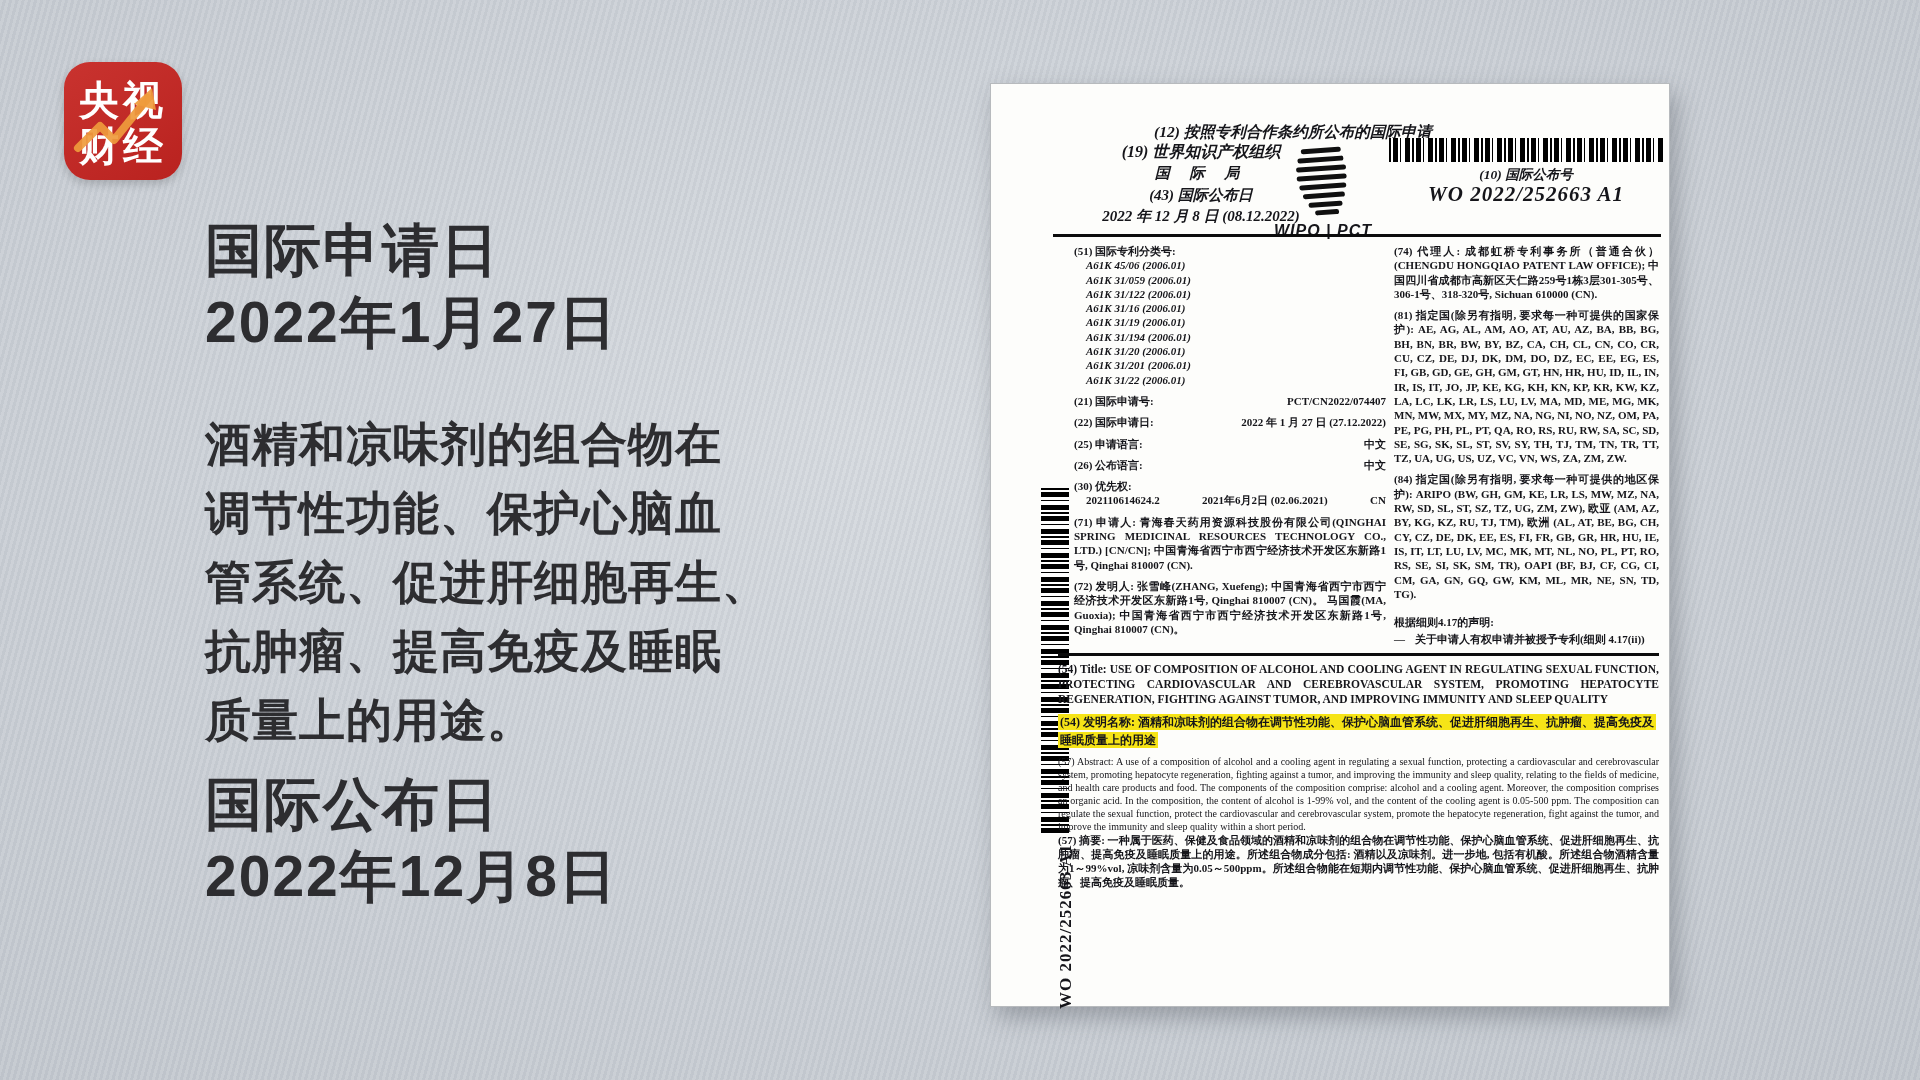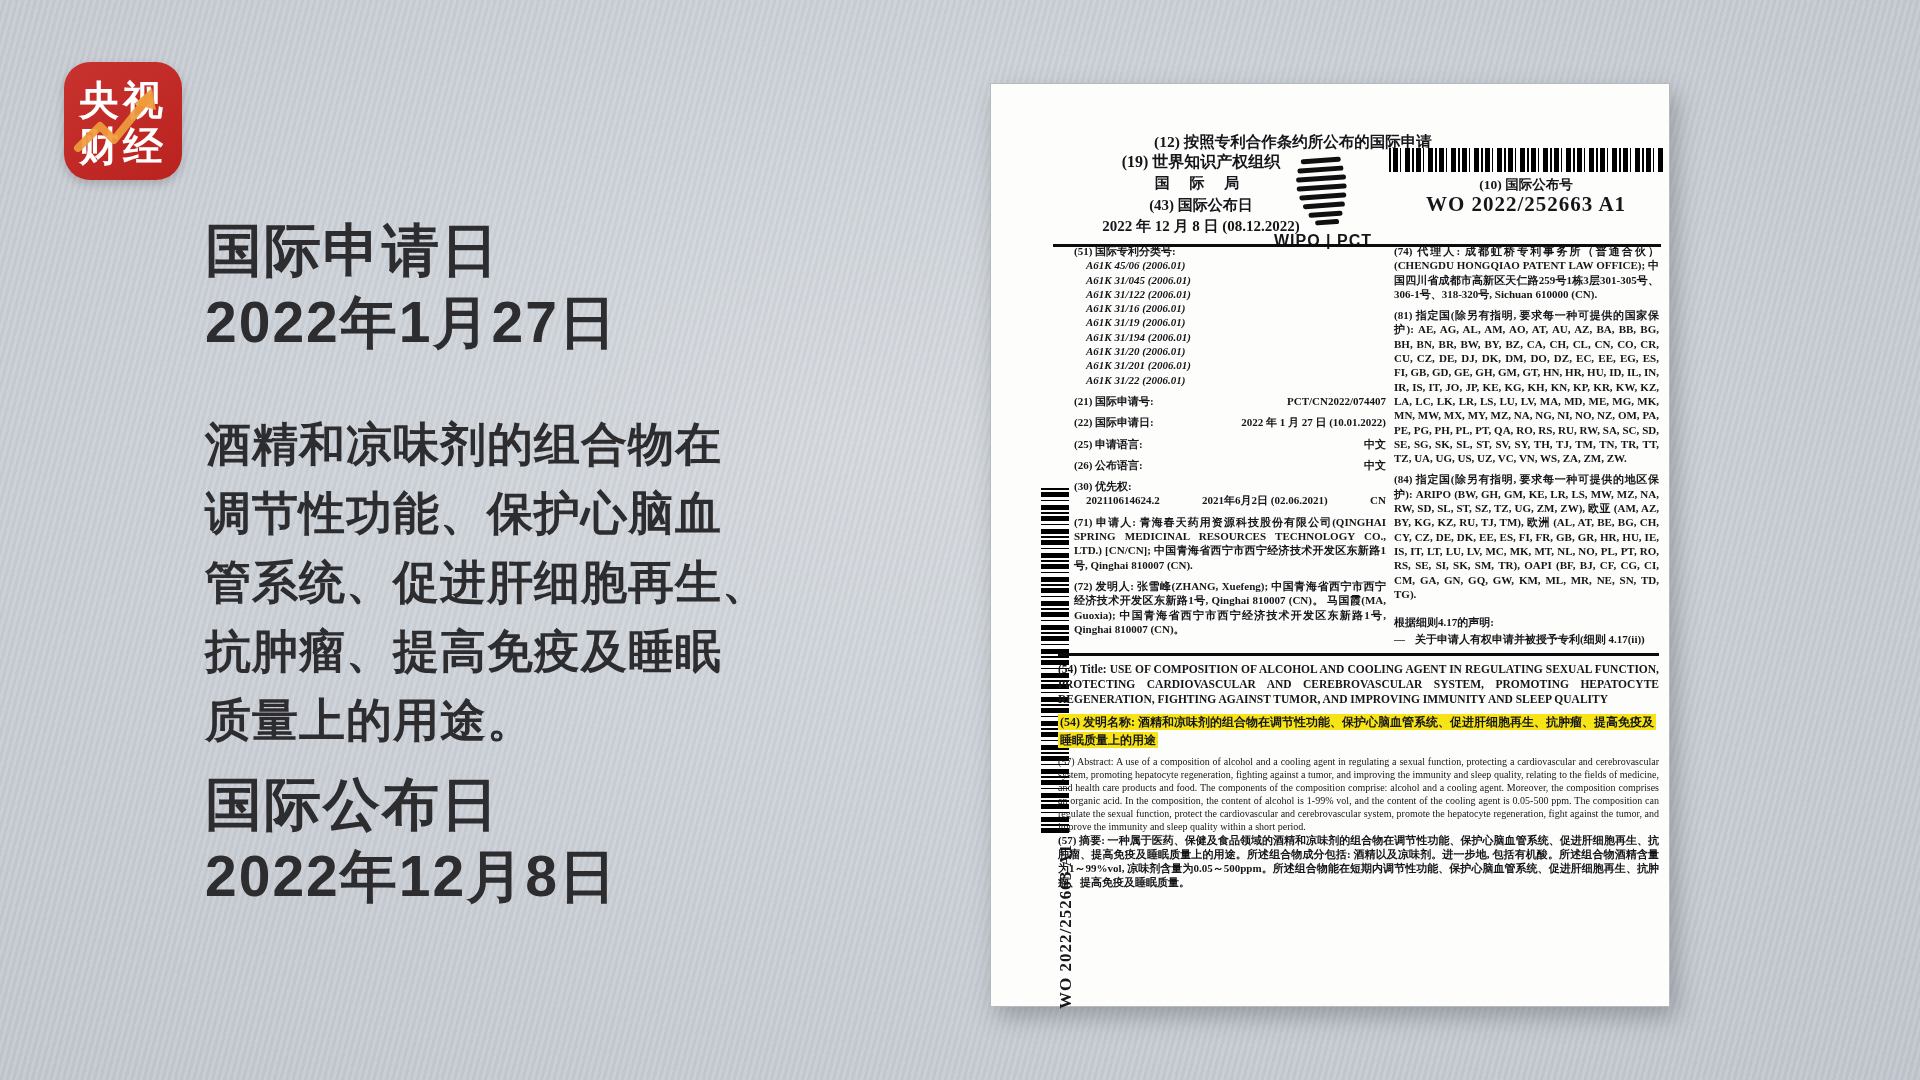--- a/index.html
+++ b/index.html
@@ -26,21 +26,21 @@
   #para{top:410px;font-size:46px;line-height:69px;letter-spacing:1px;white-space:pre-line;}
   #block2{top:768px;}
   
   .doc{position:absolute;left:990px;top:83px;width:678px;height:922px;background:#fdfdfb;
     border:1px solid #b7babd;box-shadow:6px 10px 22px rgba(60,65,75,.35);
     font-family:"Liberation Serif","DejaVu Serif",serif;color:#15151a;}
   .doc-side-label{position:absolute;left:-12px;top:822px;width:180px;height:26px;
     transform:rotate(-90deg);font-weight:700;font-size:17px;letter-spacing:1px;white-space:nowrap;}
   .doc-barcode-v{position:absolute;left:50px;top:404px;width:28px;height:346px;
     background:repeating-linear-gradient(180deg,#000 0 2px,#fff 2px 4px,#000 4px 9px,#fff 9px 12px,#000 12px 13px,#fff 13px 17px,#000 17px 22px,#fff 22px 24px);}
-  .doc-header{position:absolute;left:0;top:10px;width:100%;height:158px;}
+  .doc-header{position:absolute;left:0;top:0;width:100%;height:158px;font-style:italic;}
   .h12{position:absolute;left:163px;top:38px;font-size:15.5px;font-weight:700;white-space:nowrap;}
   .hcenter{position:absolute;left:70px;width:280px;text-align:center;font-weight:700;white-space:nowrap;}
   .h19a{top:58px;font-size:16px;}
   .h19b{top:80px;font-size:15px;letter-spacing:8px;}
   .h43{top:102px;font-size:15px;}
   .hdate{top:123px;font-size:15px;}
   .wipo-logo{position:absolute;left:302px;top:60px;}
   .hwipo{position:absolute;left:276px;top:138px;width:112px;text-align:center;
     font-weight:700;font-size:16px;letter-spacing:1px;font-family:"Liberation Sans",sans-serif;white-space:nowrap;}
   .hbar{position:absolute;left:398px;top:54px;width:274px;height:24px;
@@ -122,37 +122,37 @@
     <div class="hrule"></div>
   </div>
 
   <div class="doc-body">
     <div class="cols">
       <div class="colL">
         <div class="item">
           <span class="num">(51) 国际专利分类号:</span>
           <div class="ipc-grid">
             <div class="ipc-col">A61K 45/06 (2006.01)
-A61K 31/045 (2006.01)
+A61K 31/059 (2006.01)
 A61K 31/122 (2006.01)
 A61K 31/16 (2006.01)
 A61K 31/19 (2006.01)
 A61K 31/194 (2006.01)
 A61K 31/20 (2006.01)
 A61K 31/201 (2006.01)
 A61K 31/22 (2006.01)</div>
           </div>
         </div>
         <div class="kv">
           <span>(21) 国际申请号:</span>
           <span>PCT/CN2022/074407</span>
         </div>
         <div class="kv">
           <span>(22) 国际申请日:</span>
-          <span>2022 年 1 月 27 日 (10.01.2022)</span>
+          <span>2022 年 1 月 27 日 (27.12.2022)</span>
         </div>
         <div class="kv">
           <span>(25) 申请语言:</span>
           <span>中文</span>
         </div>
         <div class="kv">
           <span>(26) 公布语言:</span>
           <span>中文</span>
         </div>
         <div class="item">

